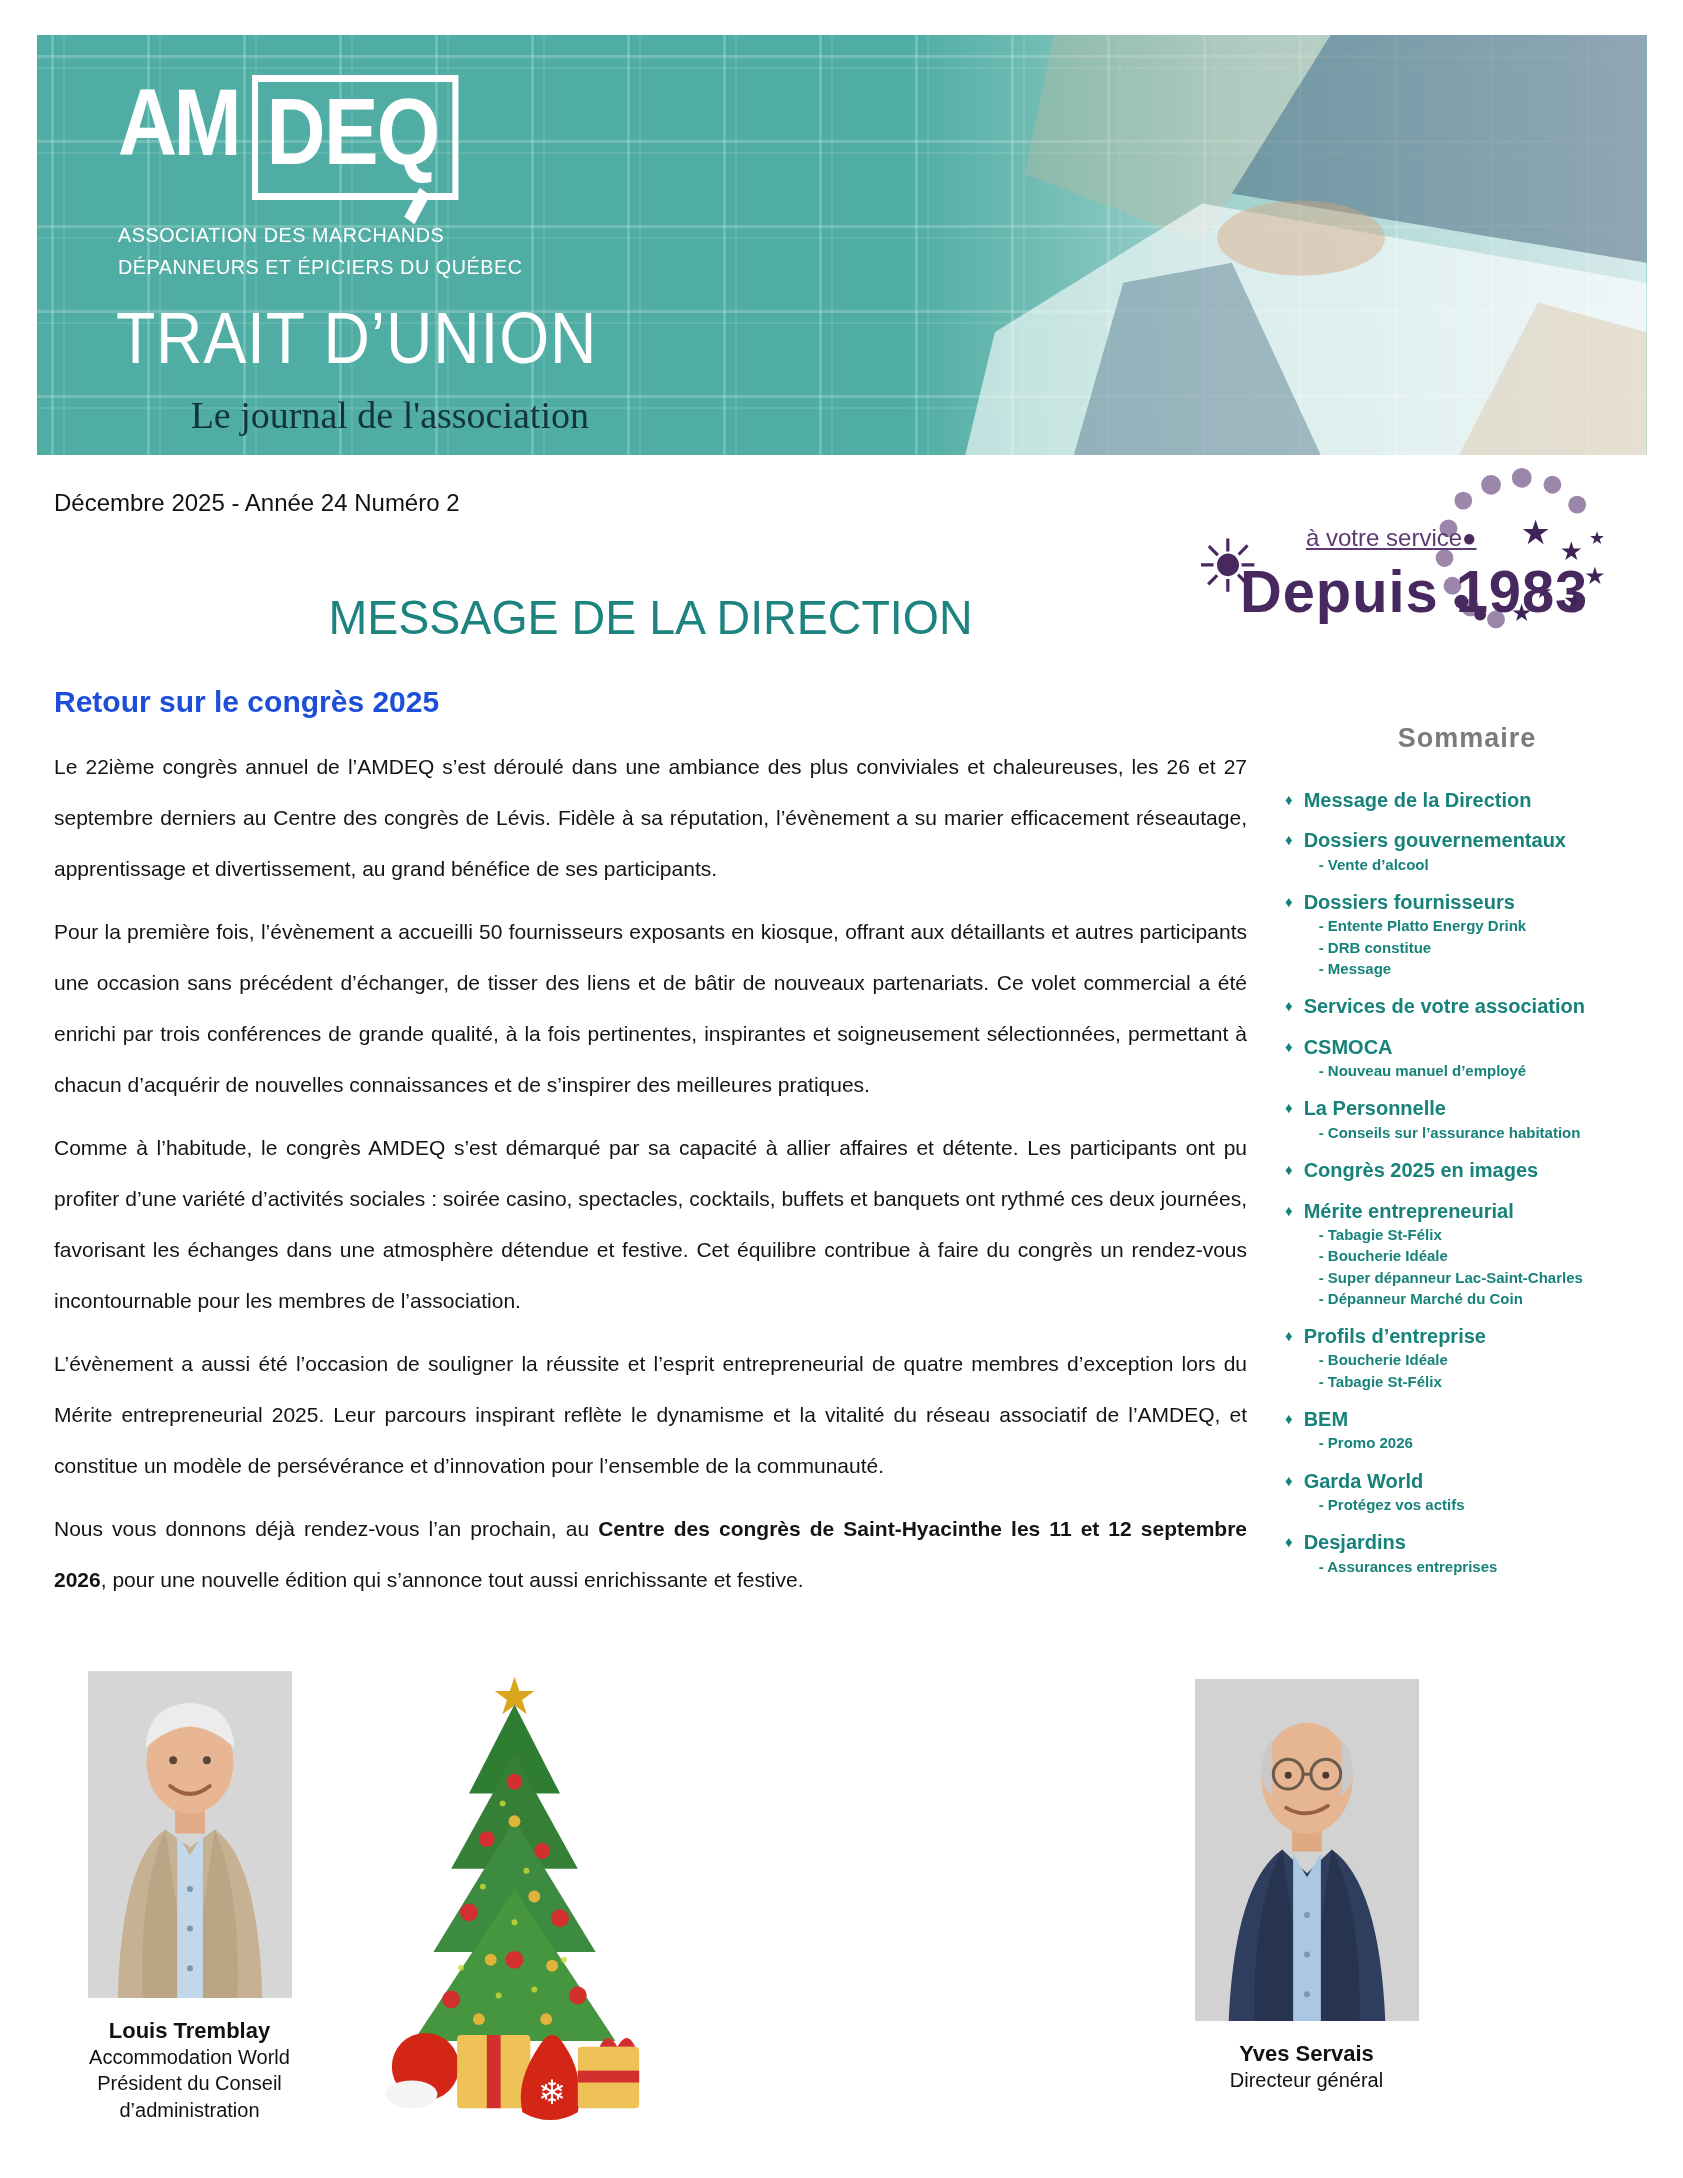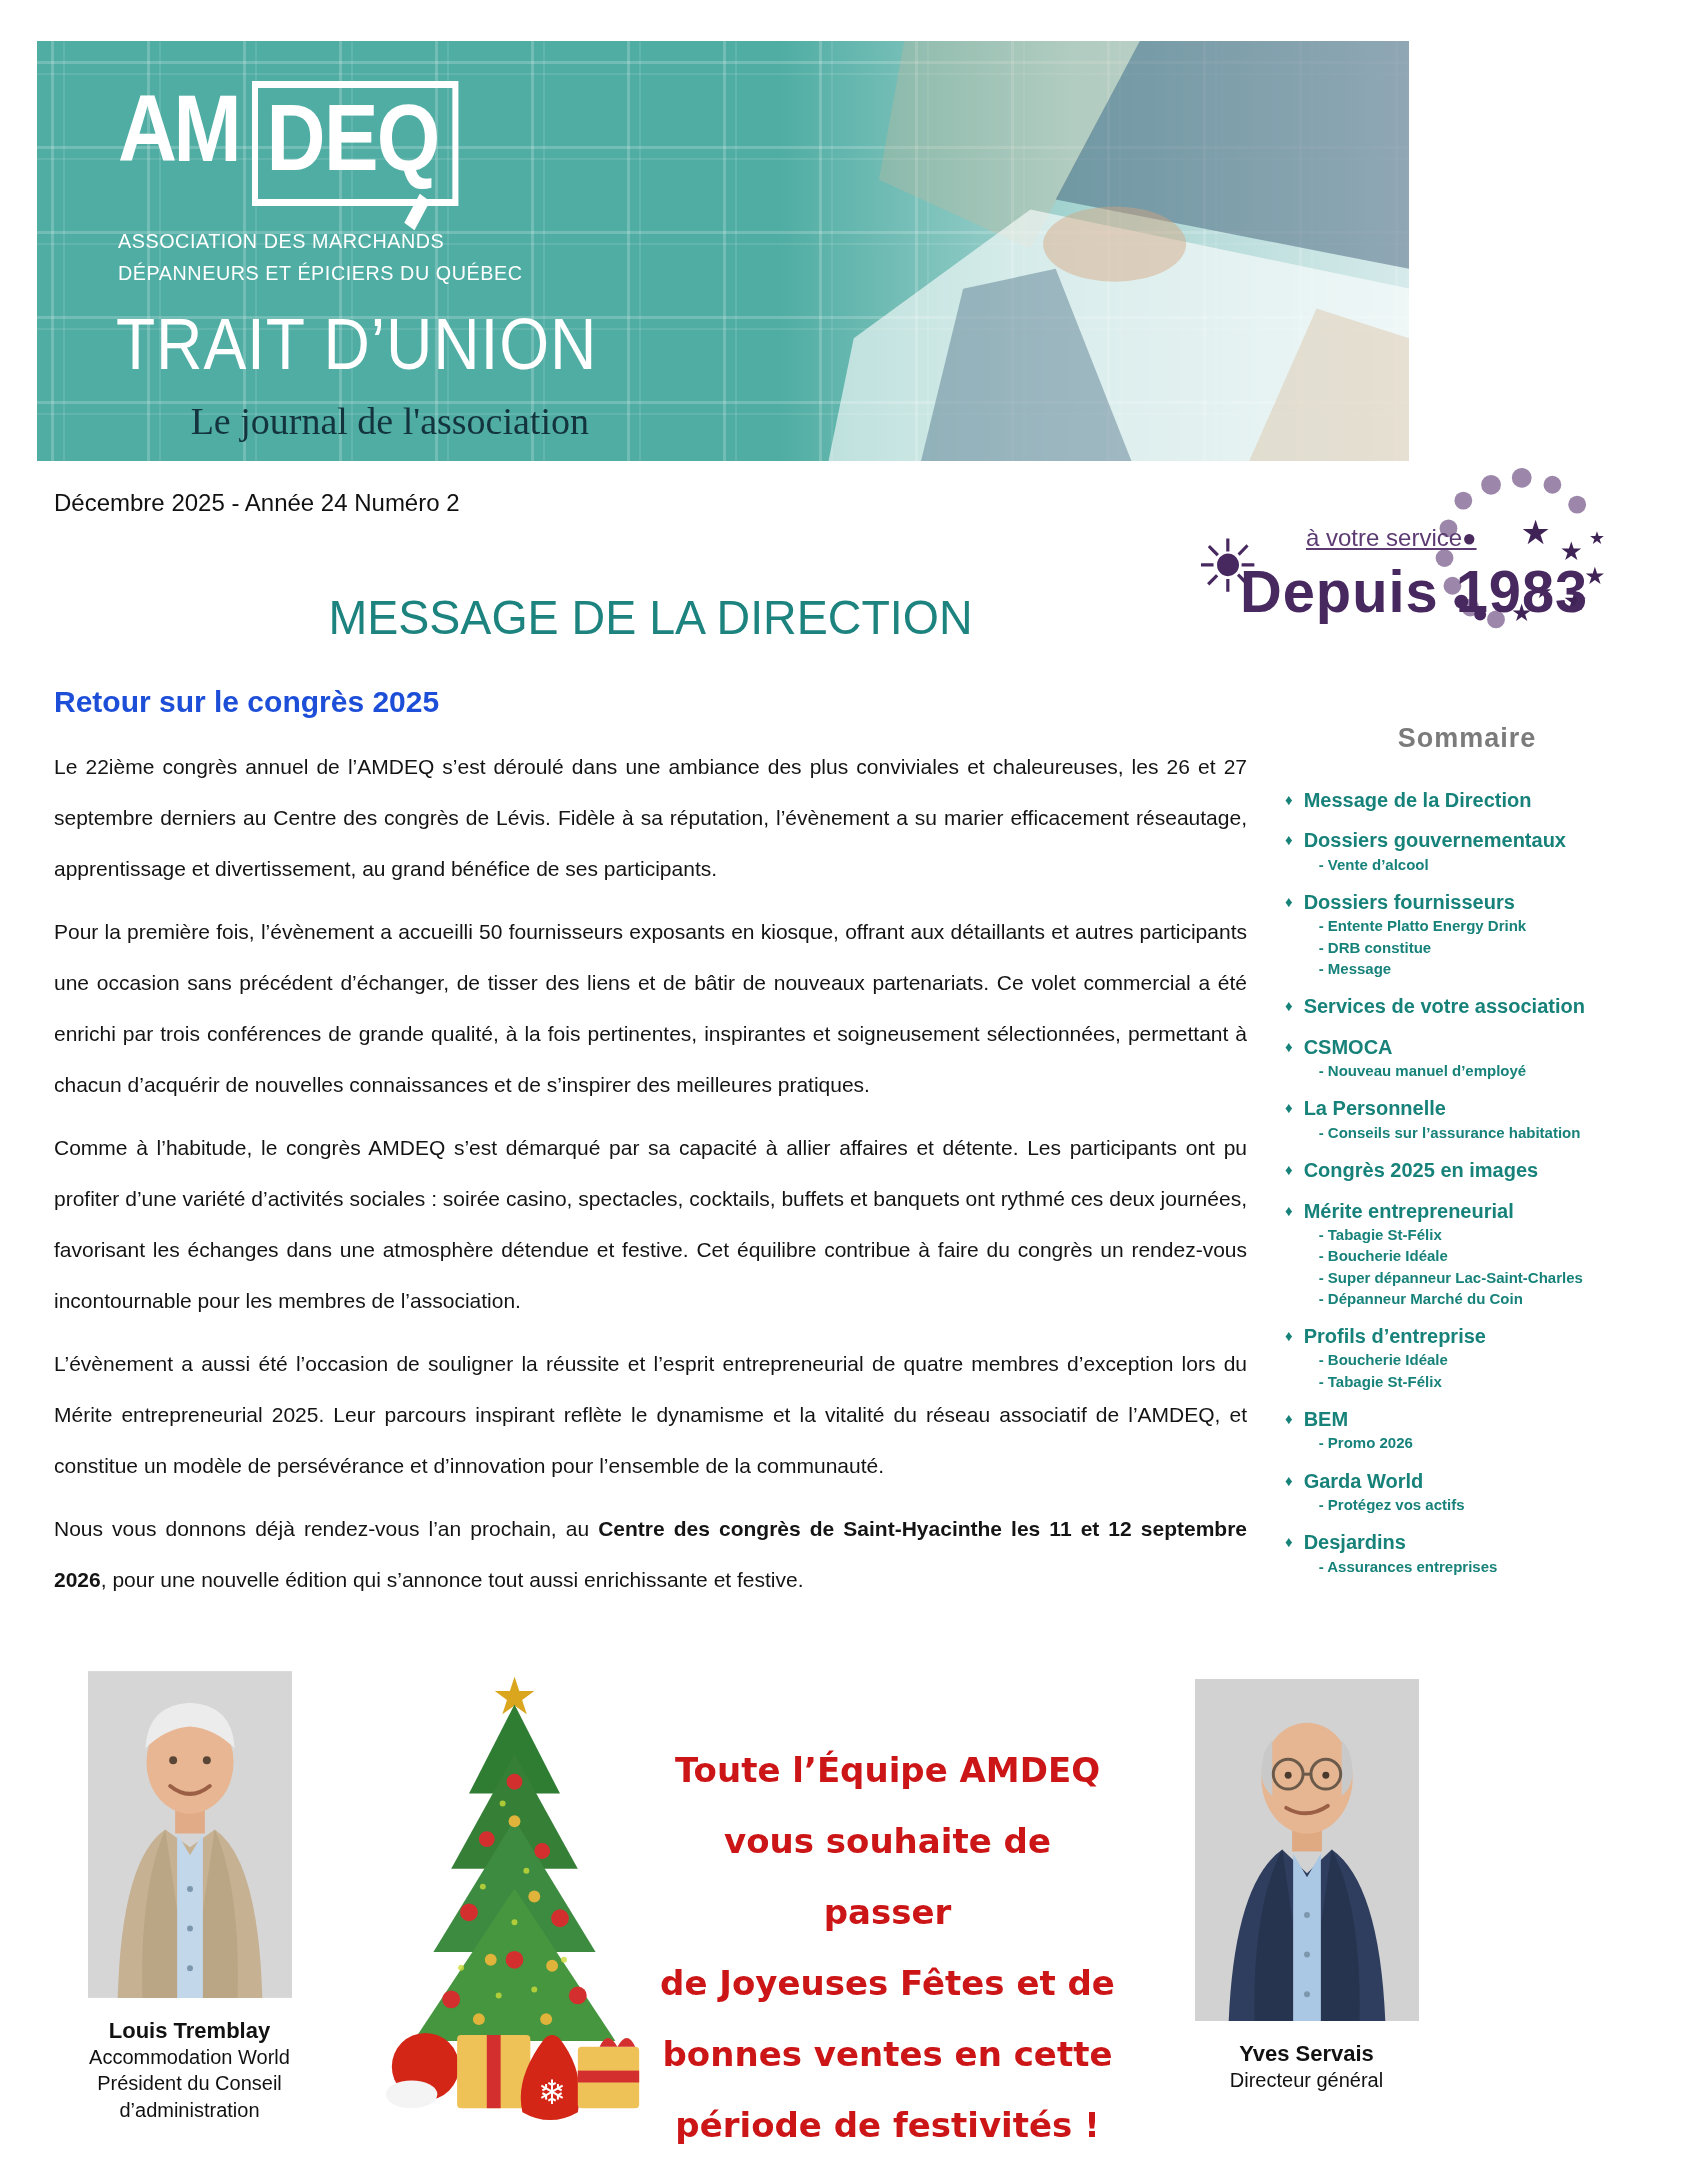--- a/index.html
+++ b/index.html
@@ -1,21 +1,21 @@
 <!DOCTYPE html>
 <html><head>
 <meta charset="utf-8">
 <style>
   html,body{margin:0;padding:0;background:#ffffff;}
   .page{position:relative;width:1683px;height:2178px;background:#fff;overflow:hidden;
         font-family:"Liberation Sans",sans-serif;color:#151515;}
   .abs{position:absolute;}
 
   
-  .masthead{left:37px;top:41px;width:1372px;height:420px;background:#4fada3;overflow:hidden;}
+  .masthead{left:37px;top:35px;width:1610px;height:420px;background:#4fada3;overflow:hidden;}
   .grid-a{left:0;top:0;width:100%;height:100%;
     background-image:linear-gradient(rgba(255,255,255,.20) 3px,transparent 3px),
                      linear-gradient(90deg,rgba(255,255,255,.20) 3px,transparent 3px);
     background-size:96px 85px;background-position:14px 20px;}
   .grid-b{left:0;top:0;width:100%;height:100%;
     background-image:linear-gradient(rgba(255,255,255,.10) 2px,transparent 2px),
                      linear-gradient(90deg,rgba(255,255,255,.10) 2px,transparent 2px);
     background-size:96px 85px;background-position:26px 32px;}
   .photo-overlay{right:0;top:0;width:46%;height:100%;}
   .logo-row{left:81px;top:40px;display:flex;align-items:flex-start;color:#fff;}
@@ -328,27 +328,20 @@
       <rect x="92" y="376" width="74" height="74" rx="4" fill="#efc258"></rect>
       <rect x="122" y="376" width="14" height="74" fill="#d32f2f"></rect>
       <path d="M180 380 Q150 420 158 454 Q186 470 214 454 Q222 414 196 380 Q188 372 180 380 Z" fill="#d32616"></path>
       <text x="188" y="446" font-size="34" text-anchor="middle" fill="#ffffff" font-family="DejaVu Sans, sans-serif">❄</text>
       <rect x="214" y="388" width="62" height="62" rx="4" fill="#efc258"></rect>
       <rect x="214" y="412" width="62" height="12" fill="#d32f2f"></rect>
       <path d="M236 388 q8 -18 18 0 q10 -18 18 0 Z" fill="#d32f2f"></path>
     </svg>
   </div>
 
-  <div class="abs greeting">
-      <div class="greeting-line" style="color: rgb(204, 21, 22);">Toute l’Équipe AMDEQ</div>
-      <div class="greeting-line" style="color: rgb(204, 21, 22);">vous souhaite de passer</div>
-      <div class="greeting-line" style="color: rgb(204, 21, 22);">de Joyeuses Fêtes et de</div>
-      <div class="greeting-line" style="color: rgb(204, 21, 22);">bonnes ventes en cette</div>
-      <div class="greeting-line" style="color: rgb(204, 21, 22);">période de festivités !</div>
-    </div>
 
   <figure class="abs figure-right" style="margin:0;">
     <svg width="224" height="342" viewBox="0 0 226 345">
       <rect width="226" height="345" fill="#d2d2d2"></rect>
       <rect x="98" y="140" width="30" height="34" fill="#dfa981"></rect>
       <ellipse cx="113" cy="100" rx="46" ry="56" fill="#e6b693"></ellipse>
       <path d="M67 96 Q67 72 78 62 L78 118 Q68 110 67 96 Z" fill="#c9c9c9"></path>
       <path d="M159 96 Q159 72 148 62 L148 118 Q158 110 159 96 Z" fill="#c9c9c9"></path>
       <g stroke="#6b5a4a" stroke-width="3" fill="none">
         <circle cx="94" cy="96" r="15"></circle>

